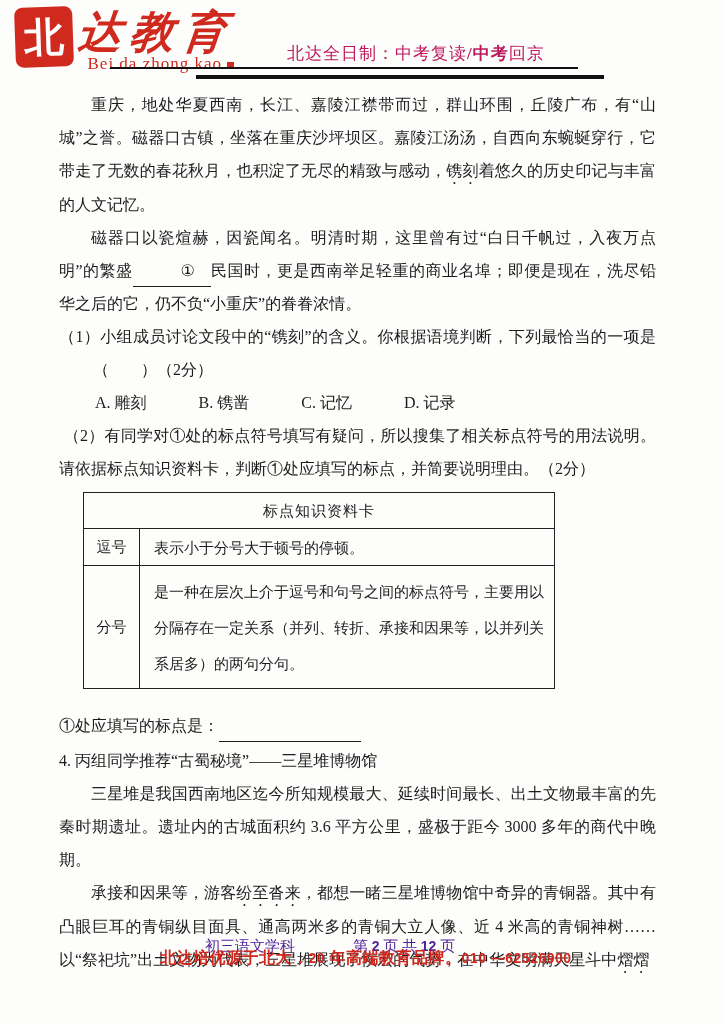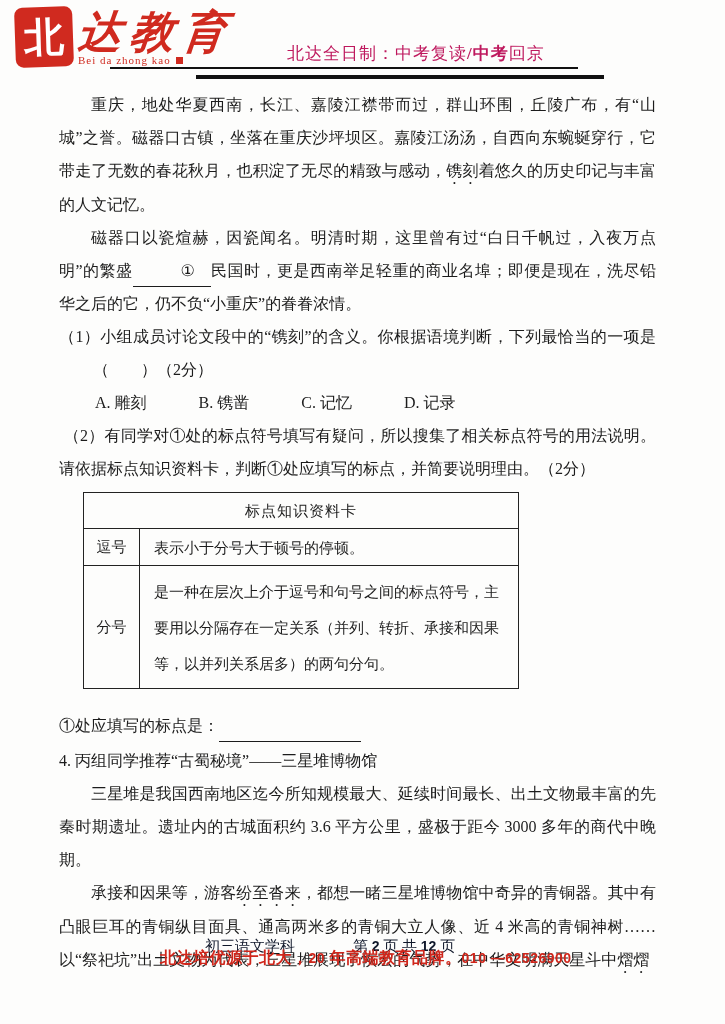--- a/index.html
+++ b/index.html
@@ -19,21 +19,21 @@
     width: 56px; height: 58px; background: #d02a1f; border-radius: 7px;
     display: flex; align-items: center; justify-content: center;
     color: #fff; font-size: 40px; font-weight: bold; transform: rotate(-2deg);
     box-shadow: 0 0 0 1px #d02a1f;
   }
   .brand-col { margin-left: 6px; }
   .brand-script {
     color: #d02a1f; font-size: 44px; font-weight: bold; line-height: 50px;
     letter-spacing: 8px; transform: skewX(-6deg); font-style: italic;
   }
-  .brand-sub { color: #d02a1f; font-size: 11px; letter-spacing: 1px; margin-top: -4px; }
+  .brand-sub { color: #d02a1f; font-size: 17px; letter-spacing: 1px; margin-top: -4px; text-align: right; }
   .brand-sub .sq { display: inline-block; width: 7px; height: 7px; background: #d02a1f; margin-left: 5px; }
   .slogan {
     position: absolute; left: 287px; top: 42px;
     color: #be185d; font-size: 17px; letter-spacing: 1px; white-space: nowrap;
   }
   .slogan b { font-weight: bold; }
   .rule-a { position: absolute; left: 110px; top: 67px; width: 468px; height: 2px; background: #111; }
   .rule-b { position: absolute; left: 196px; top: 75px; width: 408px; height: 4px; background: #111; }
 
   
@@ -53,35 +53,35 @@
     text-align: center; line-height: 20px; vertical-align: bottom; height: 26px;
   }
   .blank.circled { width: 78px; }
   .blank.short { width: 142px; }
   .blank.long { width: 472px; }
   .question { padding-left: 34px; text-indent: -34px; }
   .question-flat { text-indent: 0.3em; }
   .options { display: flex; gap: 52px; padding-left: 36px; }
   
   table.card {
-    border-collapse: collapse; width: 436px; margin: 7px 0 6px 24px;
+    border-collapse: collapse; width: 472px; margin: 7px 0 6px 24px;
     font-size: 15px; line-height: 24px; text-align: left;
   }
   table.card td, table.card th { border: 1.5px solid #222; }
   table.card .title-cell { text-align: center; font-weight: normal; padding: 6px 0 5px; letter-spacing: 1px; }
   table.card .term { width: 56px; text-align: center; padding: 6px 4px; }
   table.card .desc { padding: 6px 10px 5px 14px; }
   table.card .tall .desc { line-height: 36px; padding-top: 8px; padding-bottom: 6px; }
   .fills { margin-top: 20px; }
   .fill-line { margin-top: 0; }
   .section-head { margin-top: 2px; }
   
   .footer-black {
     position: absolute; left: 205px; top: 937px; font-size: 15px; white-space: nowrap;
-    color: #0f172a;
+    color: #4c1d95;
   }
   .footer-black .pagegrp { margin-left: 58px; }
   .num { font-family: "Liberation Sans", "DejaVu Sans", sans-serif; font-weight: bold; font-size: 14px; }
   .footer-red {
     position: absolute; left: 160px; top: 948px; font-size: 16px; white-space: nowrap;
     color: #d0261b; font-weight: bold; letter-spacing: 0.5px;
   }
   .footer-red .num { color: #d0261b; }
 </style>
 </head>

